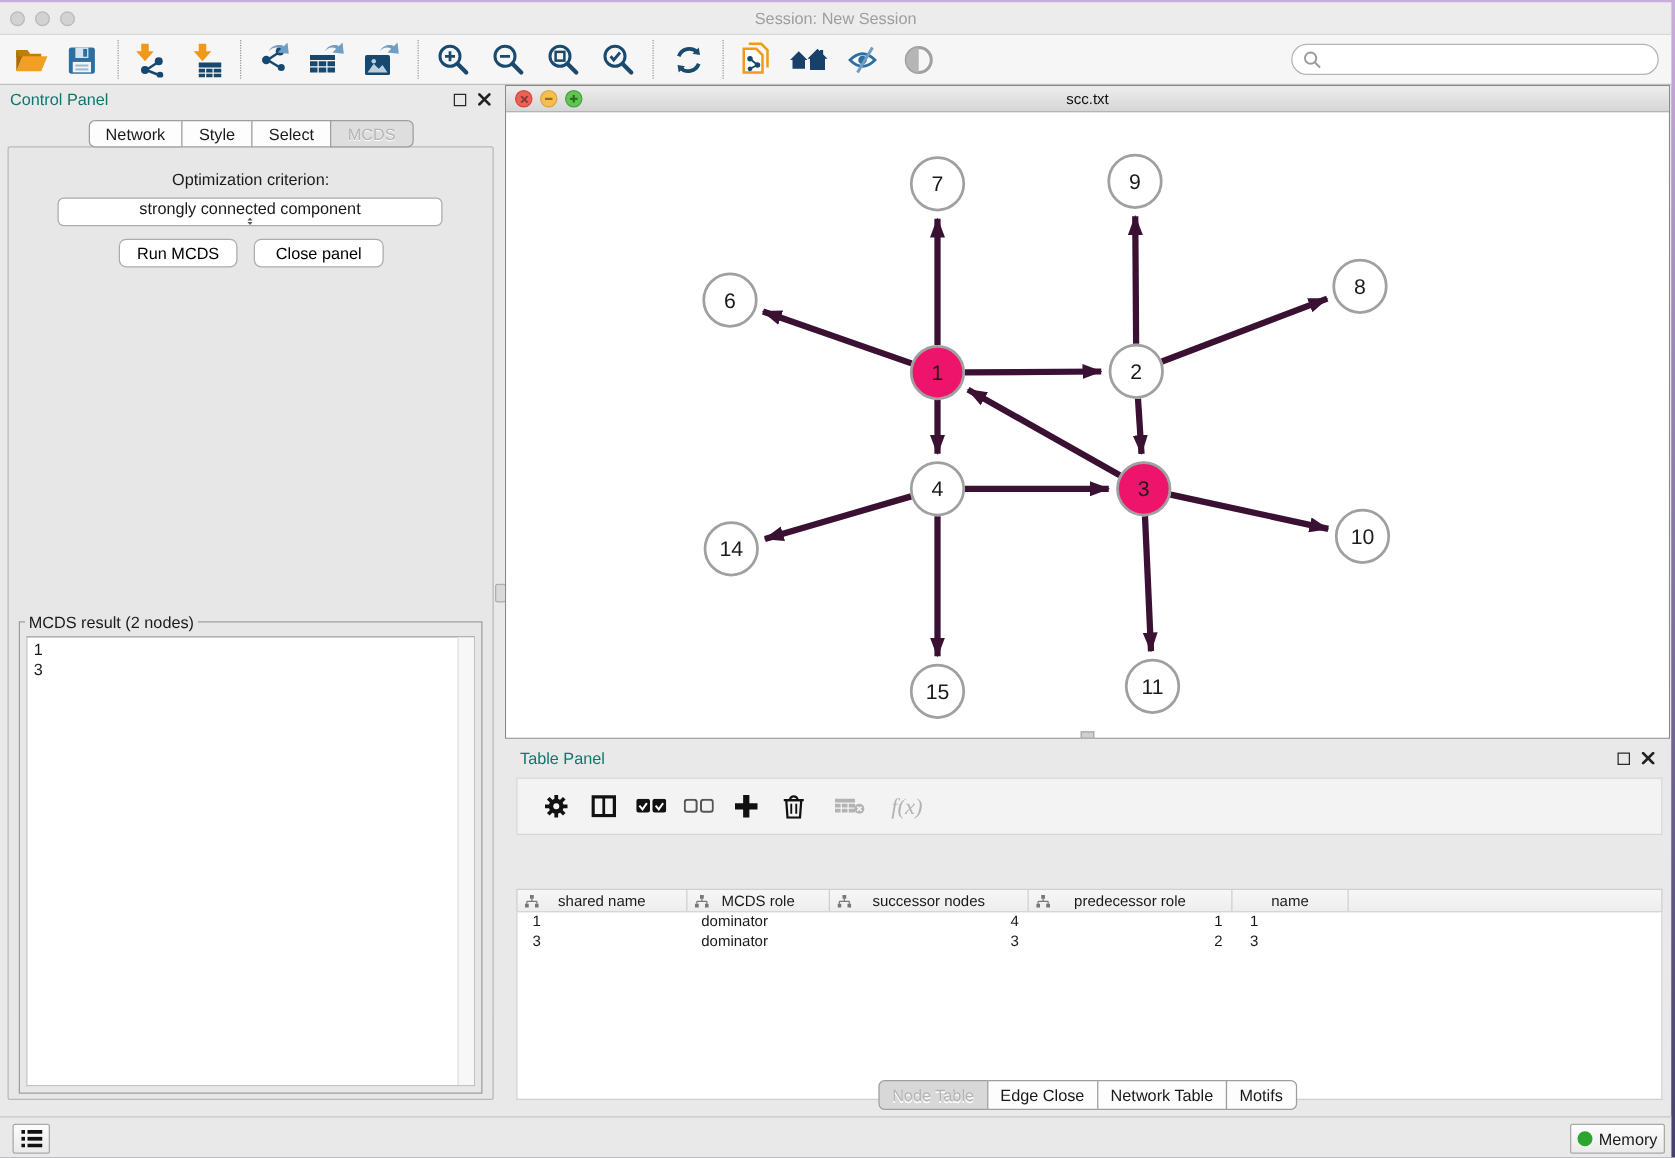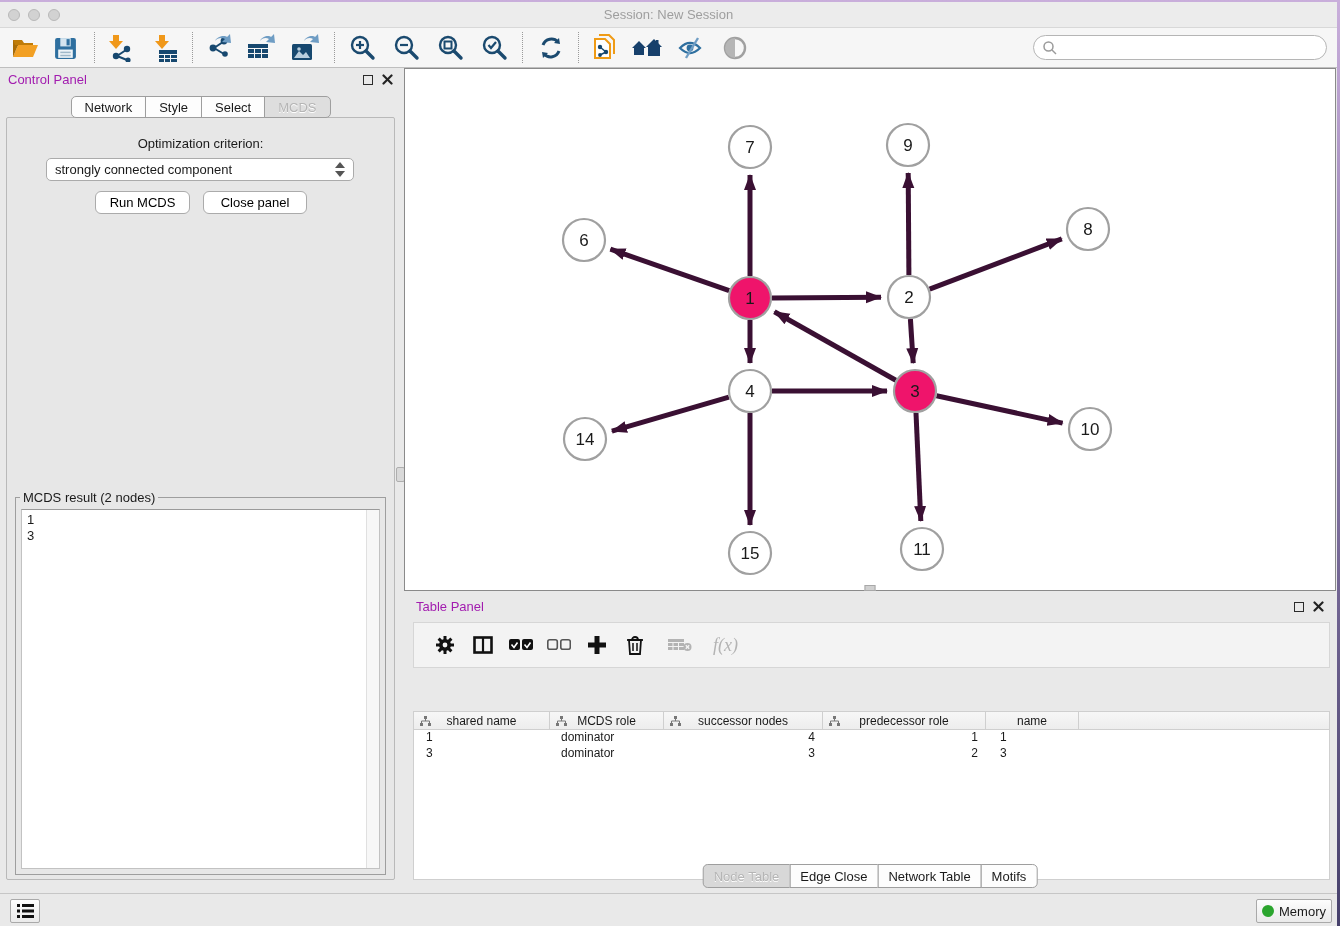--- a/index.html
+++ b/index.html
@@ -23,35 +23,35 @@
   .tbtn { position:absolute; top:3px; width:38px; height:34px; display:flex; align-items:center;
           justify-content:center; cursor:pointer; }
   .tsep { position:absolute; top:4px; height:31px; border-left:1px dotted #9a9a9a; }
   .search-box { position:absolute; right:10px; top:7px; width:294px; height:25px; background:#fff;
                 border:1px solid #b5b5b5; border-radius:13px; display:flex; align-items:center; padding-left:8px; }
   .search-box input { border:none; outline:none; flex:1; height:20px; font-size:13px; background:transparent; }
 
   
   .control-panel { position:absolute; left:0; top:66px; width:401px; height:825px; }
   .panel-header { position:absolute; left:0; top:4px; right:0; height:18px; }
-  .panel-title { position:absolute; left:8px; top:0; font-size:13px; color:#a21caf; }
+  .panel-title { position:absolute; left:8px; top:0; font-size:13px; color:#0f766e; }
   .win-btns { position:absolute; right:8px; top:2px; display:flex; gap:9px; align-items:center; }
   .float-btn { width:10px; height:10px; border:1.5px solid #2b2b2b; display:inline-block; }
   .tabs-row { position:absolute; top:28px; left:50%; transform:translateX(-50%); display:flex; height:22px; z-index:2; }
   .tab { border:1px solid #9e9e9e; background:#fdfdfd; padding:2px 13px; font-size:13px; margin-left:-1px;
          display:flex; align-items:center; cursor:pointer; white-space:nowrap; }
   .tab:first-child { border-top-left-radius:5px; border-bottom-left-radius:5px; margin-left:0; }
   .tab:last-child { border-top-right-radius:5px; border-bottom-right-radius:5px; }
   .tab.selected { background:#dedede; color:#b5b5b5; text-shadow:0 1px 0 #fff; }
   .cp-content { position:absolute; left:6px; right:6px; top:49px; bottom:13px; background:#e7e7e7;
                 border:1px solid #b9b9b9; border-radius:2px; }
   .opt-label { position:absolute; top:18px; left:0; right:0; text-align:center; font-size:13px; }
   .opt-select { position:absolute; left:39px; top:40px; width:308px; height:23px; background:#fff;
                 border:1px solid #ababab; border-radius:5px; display:flex; align-items:center;
-                padding:0 8px; cursor:pointer; }
+                padding:0 8px; cursor:pointer;flex-direction:column; }
   .opt-select .sel-text { flex:1; font-size:13px; }
   .cp-btn { position:absolute; top:73px; height:23px; background:#fff; border:1px solid #ababab;
             border-radius:6px; font-size:13px; display:flex; align-items:center; justify-content:center; cursor:pointer; }
   .mcds-fieldset { position:absolute; left:8px; right:8px; top:372px; bottom:4px;
                    border:1px solid #9e9e9e; background:#e7e7e7; }
   .mcds-fieldset legend { font-size:13px; margin-left:4px; padding:0 3px; }
   .result-box { position:absolute; left:5px; right:5px; top:4px; bottom:5px; background:#fff;
                 border:1px solid #c2c2c2; border-top-color:#9a9a9a; }
   .result-scroll { position:absolute; right:0; top:0; bottom:0; width:13px; background:#f7f7f7; border-left:1px solid #e0e0e0; }
   .result-line { font-size:13px; line-height:16px; padding:0 5px; }
@@ -326,20 +326,46 @@
           <div class="result-line">3</div>
           <div class="result-scroll"></div>
         </div>
       </fieldset>
     </div>
   </div>
 
   <span class="v-splitter-grip"></span>
 
   <div class="net-window">
+    <div class="net-titlebar">
+      <div class="net-lights">
+        <span class="light red">
+          <svg width="7" height="7" viewBox="0 0 8 8">
+                <g stroke="#8c3a30" stroke-width="1.8">
+                  <line x1="1" y1="1" x2="7" y2="7"></line>
+                  <line x1="7" y1="1" x2="1" y2="7"></line>
+                </g>
+              </svg>
+        </span>
+        <span class="light yellow">
+          <svg width="8" height="8" viewBox="0 0 8 8">
+                <line x1="1" y1="4" x2="7" y2="4" stroke="#9a6b1f" stroke-width="1.8"></line>
+              </svg>
+        </span>
+        <span class="light green">
+          <svg width="8" height="8" viewBox="0 0 8 8">
+                <g stroke="#2e7023" stroke-width="1.8">
+                  <line x1="4" y1="1" x2="4" y2="7"></line>
+                  <line x1="1" y1="4" x2="7" y2="4"></line>
+                </g>
+              </svg>
+        </span>
+      </div>
+      <div class="net-title">scc.txt</div>
+    </div>
     <div class="net-canvas">
       <svg id="graph" width="930" height="501">
             <defs>
               <marker id="arr" viewBox="0 0 16 14" markerWidth="16" markerHeight="14" refX="15" refY="7" orient="auto" markerUnits="userSpaceOnUse">
                 <path d="M0,1 L16,7 L0,13 Z" fill="#3a1033"></path>
               </marker>
             </defs>
             <line x1="345.0" y1="186.0" x2="345.0" y2="85.0" stroke="#3a1033" stroke-width="5" marker-end="url(#arr)"></line>
             <line x1="324.2" y1="200.7" x2="205.4" y2="159.2" stroke="#3a1033" stroke-width="5" marker-end="url(#arr)"></line>
             <line x1="367.0" y1="207.9" x2="476.0" y2="207.2" stroke="#3a1033" stroke-width="5" marker-end="url(#arr)"></line>

